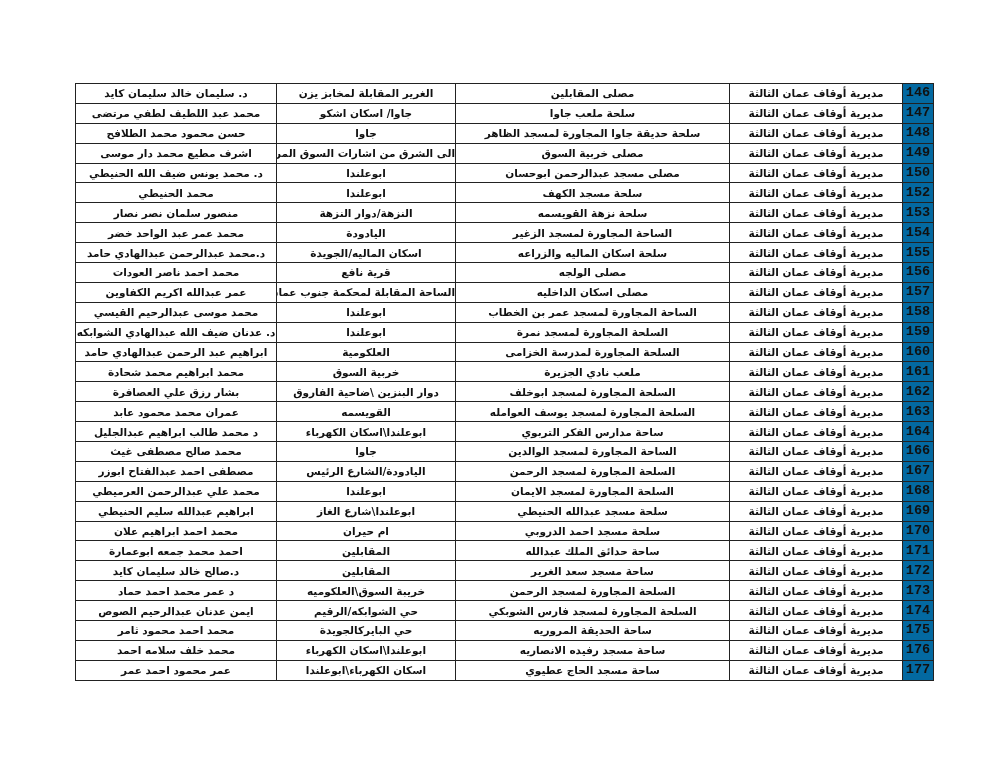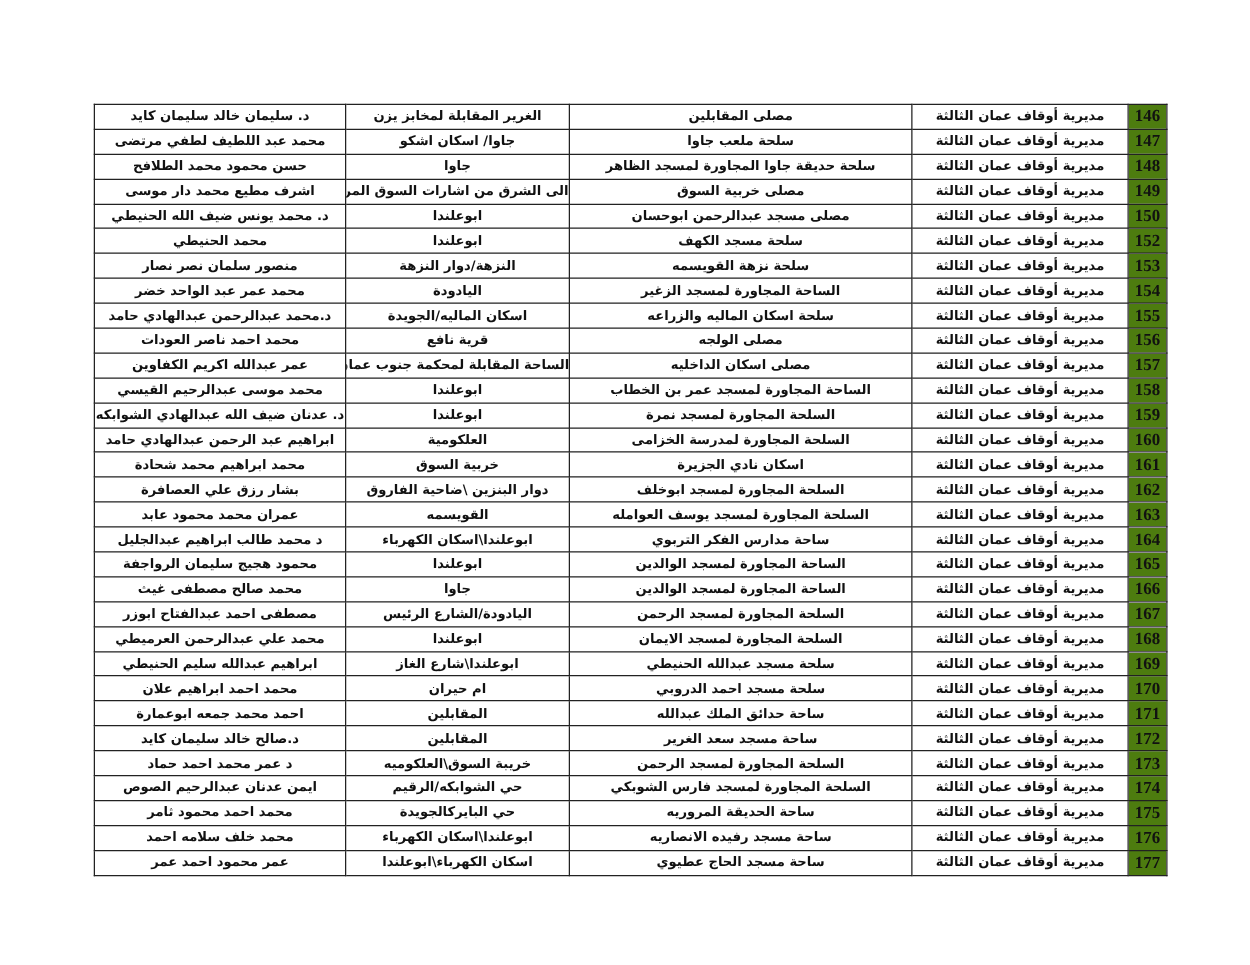--- a/index.html
+++ b/index.html
@@ -3,21 +3,21 @@
 <meta charset="utf-8">
 <style>
   html, body { margin:0; padding:0; background:#ffffff; }
   body { width:1000px; height:772px; position:relative; overflow:hidden;
          font-family:"DejaVu Sans", sans-serif; }
   #tbl { position:absolute; left:75px; top:83px; width:858px;
          border-collapse:collapse; table-layout:fixed; direction:ltr; }
   #tbl td { border:1px solid #222; height:18.9px; padding:0; text-align:center;
             font-size:10.5px; font-weight:bold; color:#111; white-space:nowrap; overflow:hidden;
             direction:rtl; line-height:18px; }
-  #tbl td.num { background:#4d7c0f; font-family:Liberation Serif, serif;
+  #tbl td.num { background:#0369a1; font-family:Liberation Mono, monospace;
                 font-size:13.5px; direction:ltr; color:#111; }
   #tbl td.dir { }
   col.c-name { width:201px; }
   col.c-area { width:179px; }
   col.c-site { width:274px; }
   col.c-dir  { width:173px; }
   col.c-num  { width:31px; }
 </style>
 </head>
 <body>
@@ -125,21 +125,21 @@
       <tr>
         <td>ابراهيم عبد الرحمن عبدالهادي حامد</td>
         <td>العلكومية</td>
         <td>السلحة المجاورة لمدرسة الخزامى</td>
         <td class="dir">مديرية أوقاف عمان الثالثة</td>
         <td class="num">160</td>
       </tr>
       <tr>
         <td>محمد ابراهيم محمد شحادة</td>
         <td>خربية السوق</td>
-        <td>اسكان نادي الجزيرة</td>
+        <td>ملعب نادي الجزيرة</td>
         <td class="dir">مديرية أوقاف عمان الثالثة</td>
         <td class="num">161</td>
       </tr>
       <tr>
         <td>بشار رزق علي العصافرة</td>
         <td>دوار البنزين \ضاحية الفاروق</td>
         <td>السلحة المجاورة لمسجد ابوخلف</td>
         <td class="dir">مديرية أوقاف عمان الثالثة</td>
         <td class="num">162</td>
       </tr>
@@ -149,27 +149,20 @@
         <td>السلحة المجاورة لمسجد يوسف العوامله</td>
         <td class="dir">مديرية أوقاف عمان الثالثة</td>
         <td class="num">163</td>
       </tr>
       <tr>
         <td>د محمد طالب ابراهيم عبدالجليل</td>
         <td>ابوعلندا\اسكان الكهرباء</td>
         <td>ساحة مدارس الفكر التربوي</td>
         <td class="dir">مديرية أوقاف عمان الثالثة</td>
         <td class="num">164</td>
-      </tr>
-      <tr>
-        <td>محمود هجيج سليمان الرواجفة</td>
-        <td>ابوعلندا</td>
-        <td>الساحة المجاورة لمسجد الوالدين</td>
-        <td class="dir">مديرية أوقاف عمان الثالثة</td>
-        <td class="num">165</td>
       </tr>
       <tr>
         <td>محمد صالح مصطفى غيث</td>
         <td>جاوا</td>
         <td>الساحة المجاورة لمسجد الوالدين</td>
         <td class="dir">مديرية أوقاف عمان الثالثة</td>
         <td class="num">166</td>
       </tr>
       <tr>
         <td>مصطفى احمد عبدالفتاح ابوزر</td>

